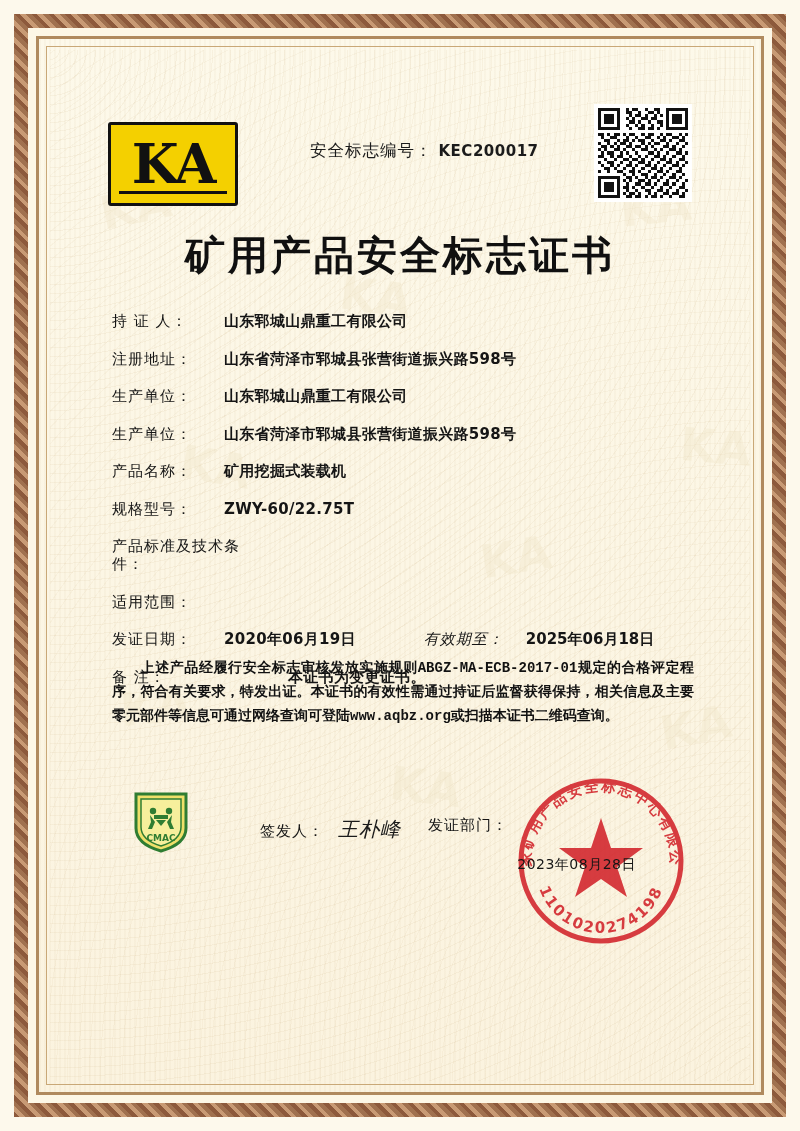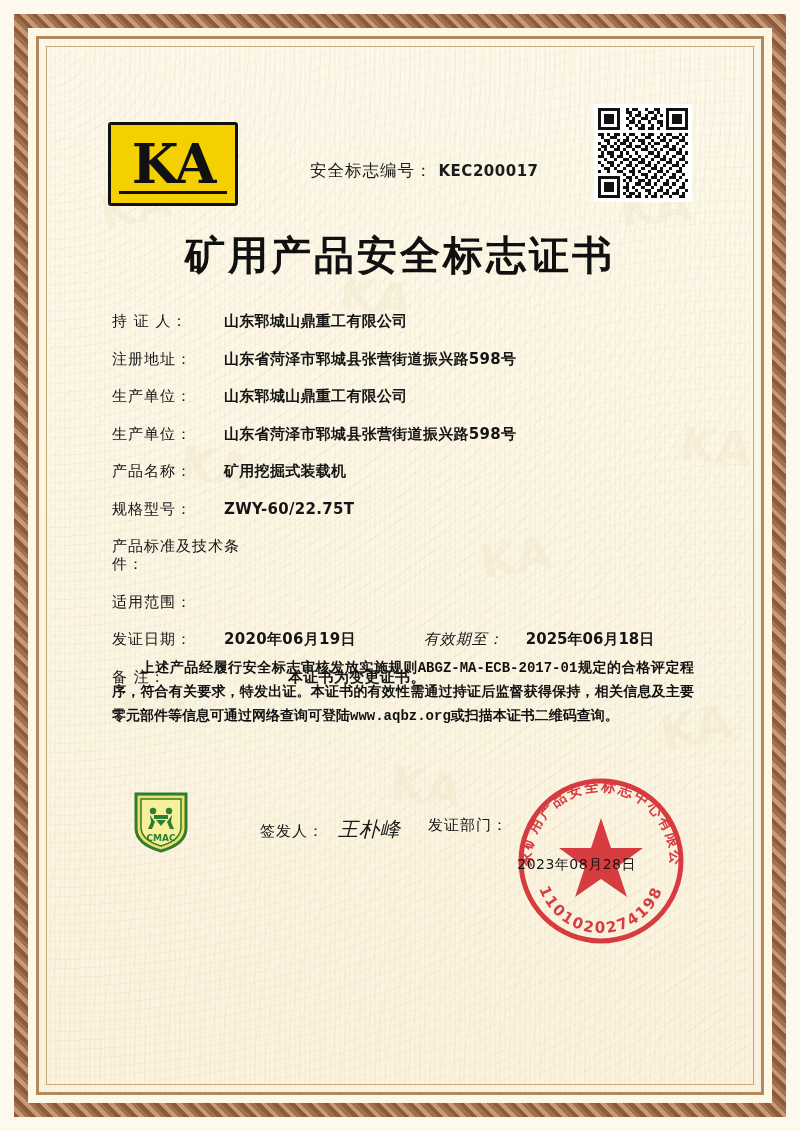--- a/index.html
+++ b/index.html
@@ -65,21 +65,21 @@
     font-weight:bold;font-size:54px;color:#111;letter-spacing:-2px;
     line-height:1;
   }
   .ka-logo:after{
     content:"";position:absolute;left:8px;right:8px;bottom:9px;height:0;
     border-bottom:3px solid #111;
   }
 
   
   .cert-no{
-    position:absolute;left:250px;top:104px;
+    position:absolute;left:250px;top:84px;
     font-size:16.5px;color:#1b1b1b;letter-spacing:1px;
     font-family:"DejaVu Sans",sans-serif;
   }
   .cert-no .val{margin-left:6px;letter-spacing:.5px;}
 
   
   .qr{
     position:absolute;right:48px;top:48px;width:98px;height:98px;
     background:#fff;padding:4px;box-sizing:border-box;
   }

